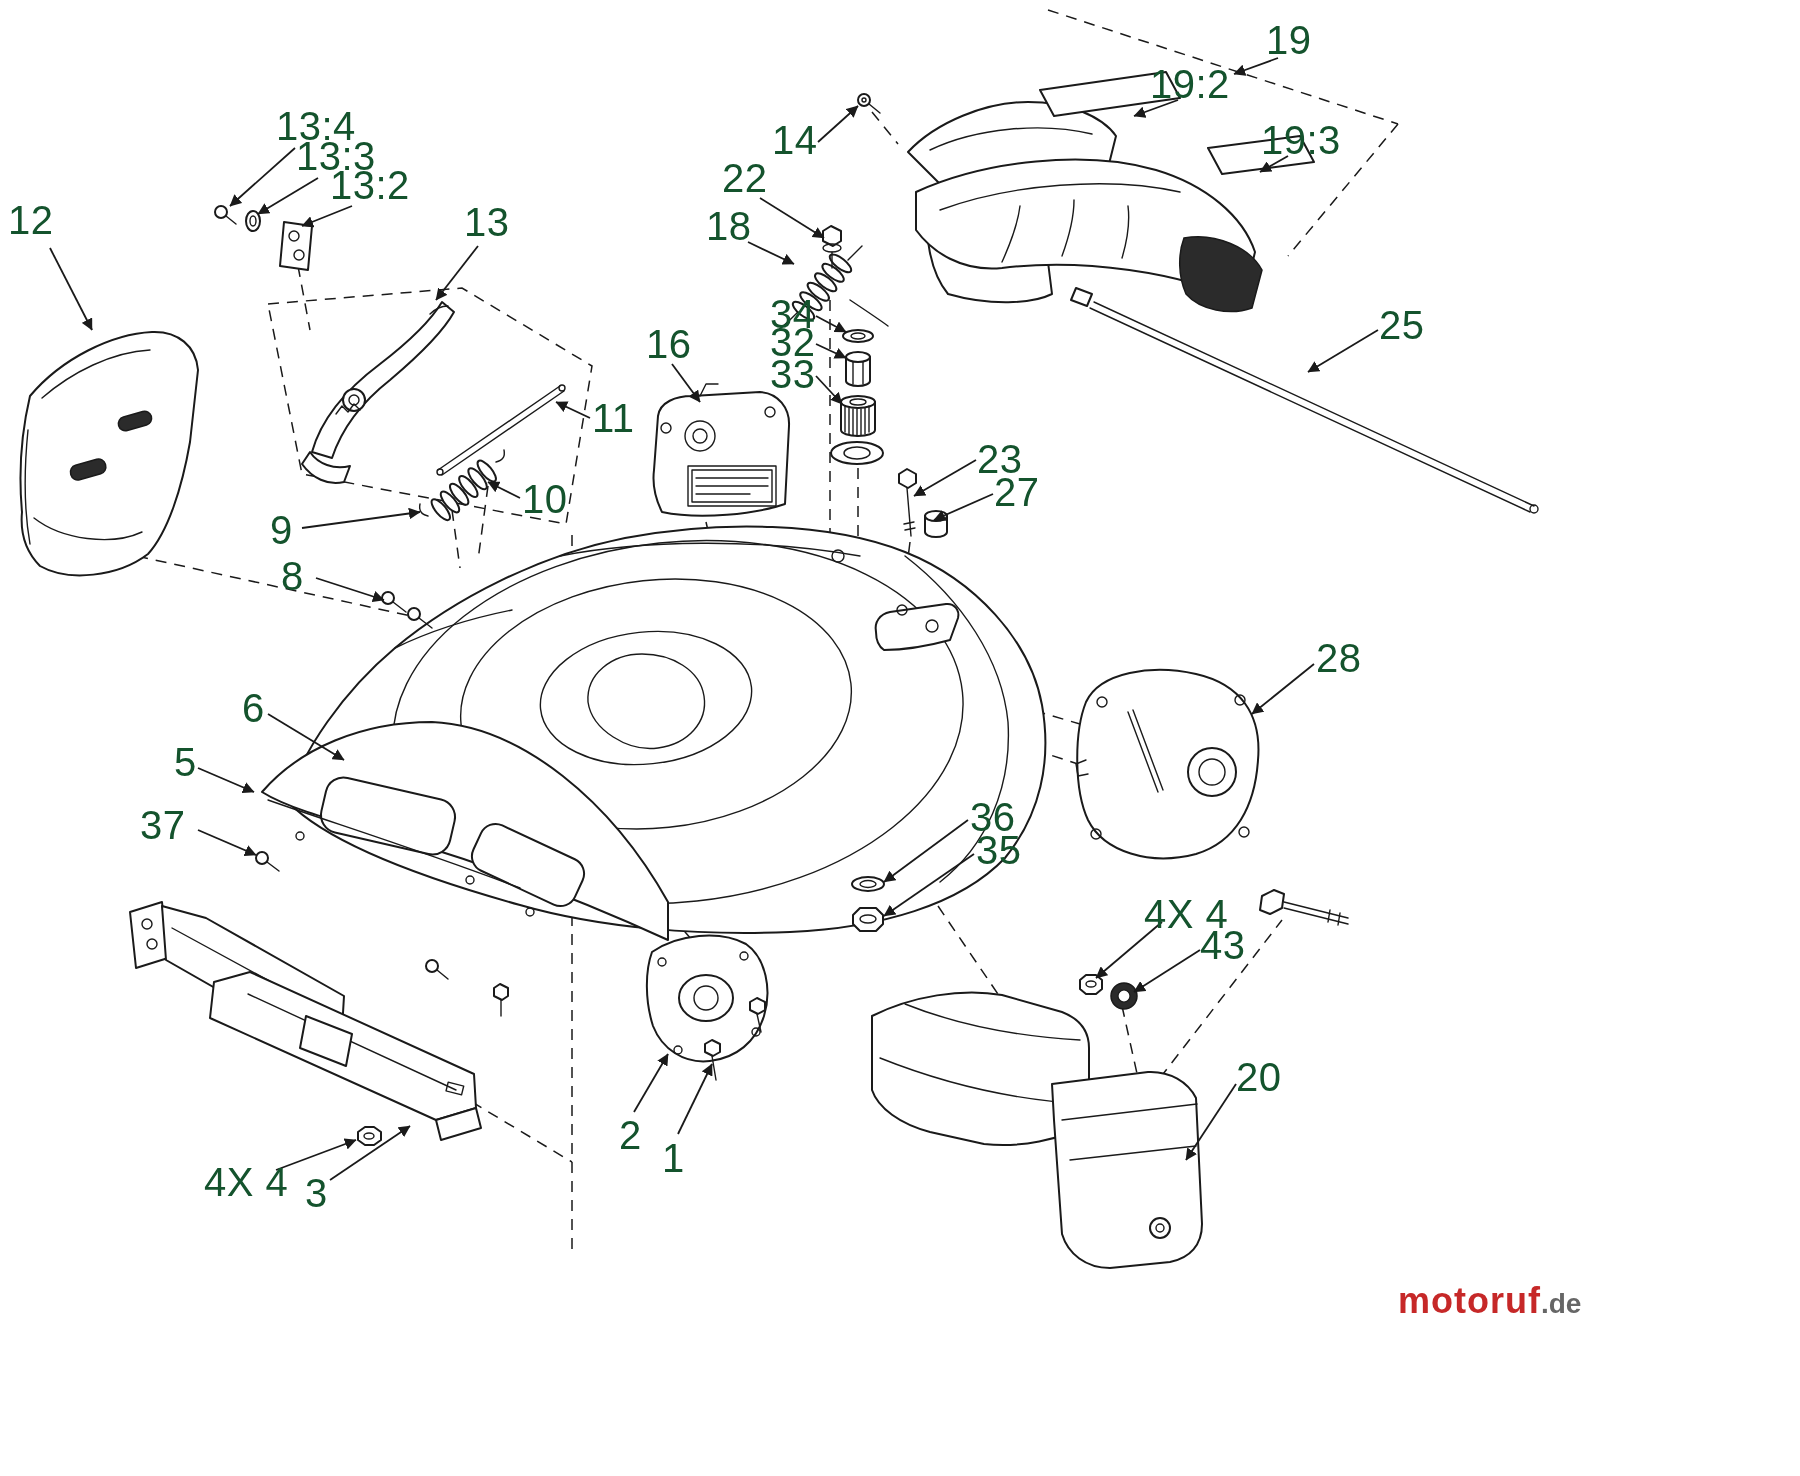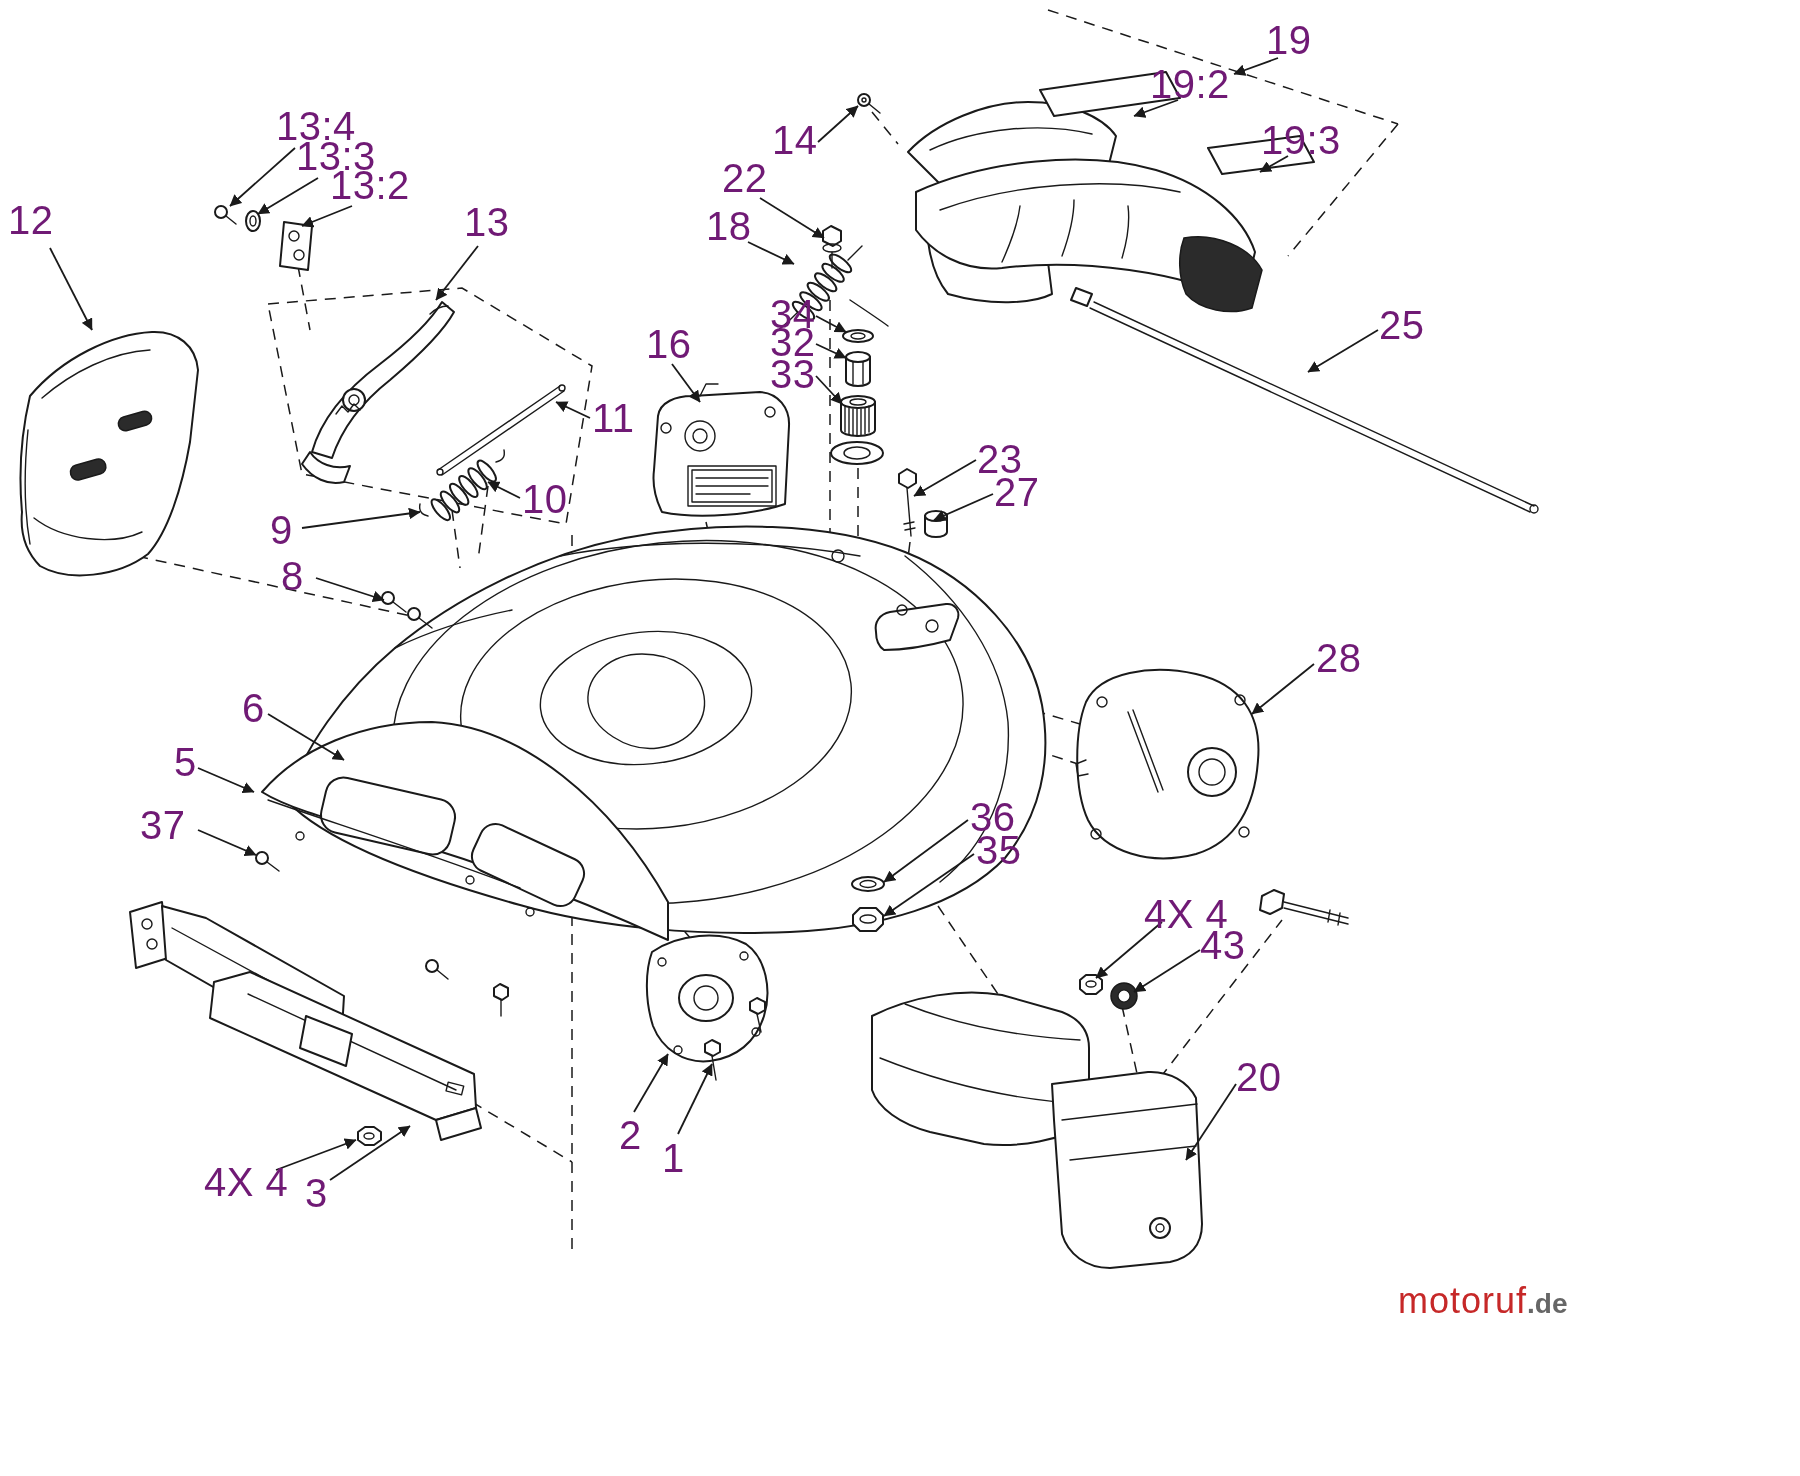--- a/index.html
+++ b/index.html
@@ -7,25 +7,25 @@
     position:relative;width:1800px;height:1476px;background:#ffffff;
     font-family:"Liberation Sans",sans-serif;overflow:hidden;
   }
   .stage svg{position:absolute;left:0;top:0;}
   .p{fill:#ffffff;stroke:#1a1a1a;stroke-width:2;stroke-linejoin:round;stroke-linecap:round;}
   .t{fill:none;stroke:#1a1a1a;stroke-width:1.4;stroke-linejoin:round;stroke-linecap:round;}
   .dark{fill:#2b2b2b;stroke:#1a1a1a;stroke-width:1.5;}
   .dash{fill:none;stroke:#1a1a1a;stroke-width:1.5;stroke-dasharray:11 8;}
   .leader{fill:none;stroke:#1a1a1a;stroke-width:1.8;marker-end:url(#arr);}
   .callout{
-    position:absolute;font-size:40px;line-height:1;color:#701a75;
+    position:absolute;font-size:40px;line-height:1;color:#14532d;
     white-space:nowrap;letter-spacing:0.5px;
   }
   .watermark{position:absolute;left:1398px;top:1280px;white-space:nowrap;}
-  .watermark .brand{color:#c62828;font-weight:400;font-size:36px;letter-spacing:1px;}
+  .watermark .brand{color:#c62828;font-weight:700;font-size:36px;letter-spacing:1px;}
   .watermark .tld{color:#666666;font-weight:700;font-size:28px;}
 </style>
 </head>
 <body>
 
 <div class="stage">
 
 <svg width="1800" height="1476" viewBox="0 0 1800 1476">
   <defs>
     <marker id="arr" viewBox="0 0 10 10" refX="9.5" refY="5" markerWidth="6.5" markerHeight="6.5" orient="auto-start-reverse">

